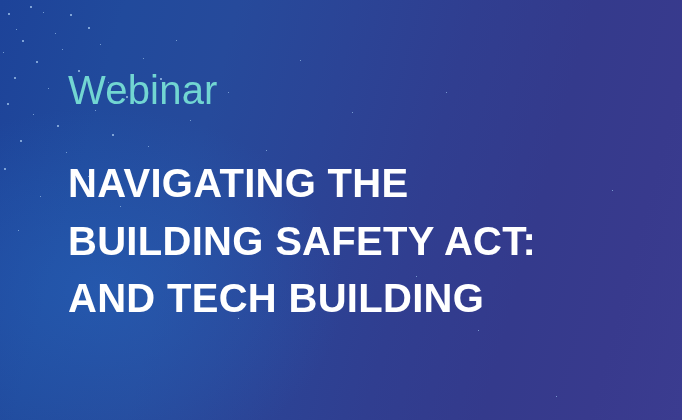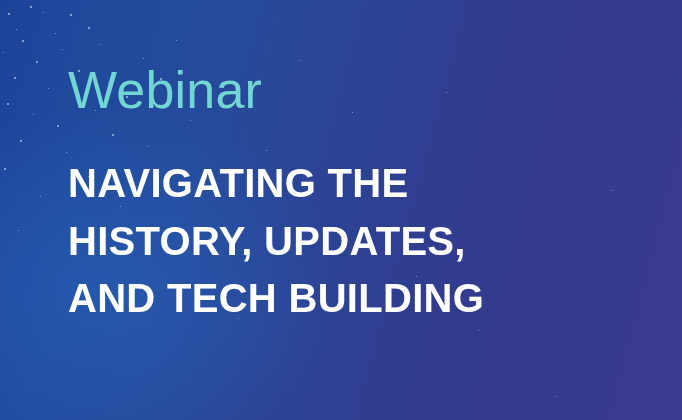--- a/index.html
+++ b/index.html
@@ -68,21 +68,21 @@
     left: 0;
     top: 0;
     width: 682px;
     height: 420px;
   }
 
   .eyebrow {
     position: absolute;
     left: 68px;
     top: 68px;
-    font-size: 52px;
+    font-size: 40px;
     line-height: 44px;
     font-weight: 300;
     letter-spacing: 0.2px;
     color: #72d6d2;
     white-space: nowrap;
   }
 
   .title-block {
     position: absolute;
     left: 68px;
@@ -152,18 +152,18 @@
     <span class="dot s" style="left:238px;top:318px;"></span>
     <span class="dot s" style="left:612px;top:190px;"></span>
   </div>
 
   <div id="content">
 
     <div class="eyebrow">Webinar</div>
 
     <div class="title-block">
       <span class="title-line">NAVIGATING THE</span>
-      <span class="title-line">HISTORY, UPDATES,</span>
+      <span class="title-line">BUILDING SAFETY ACT:</span>
       <span class="title-line">AND TECH BUILDING</span>
     </div>
 
   </div>
 </div>
 
 </body></html>

